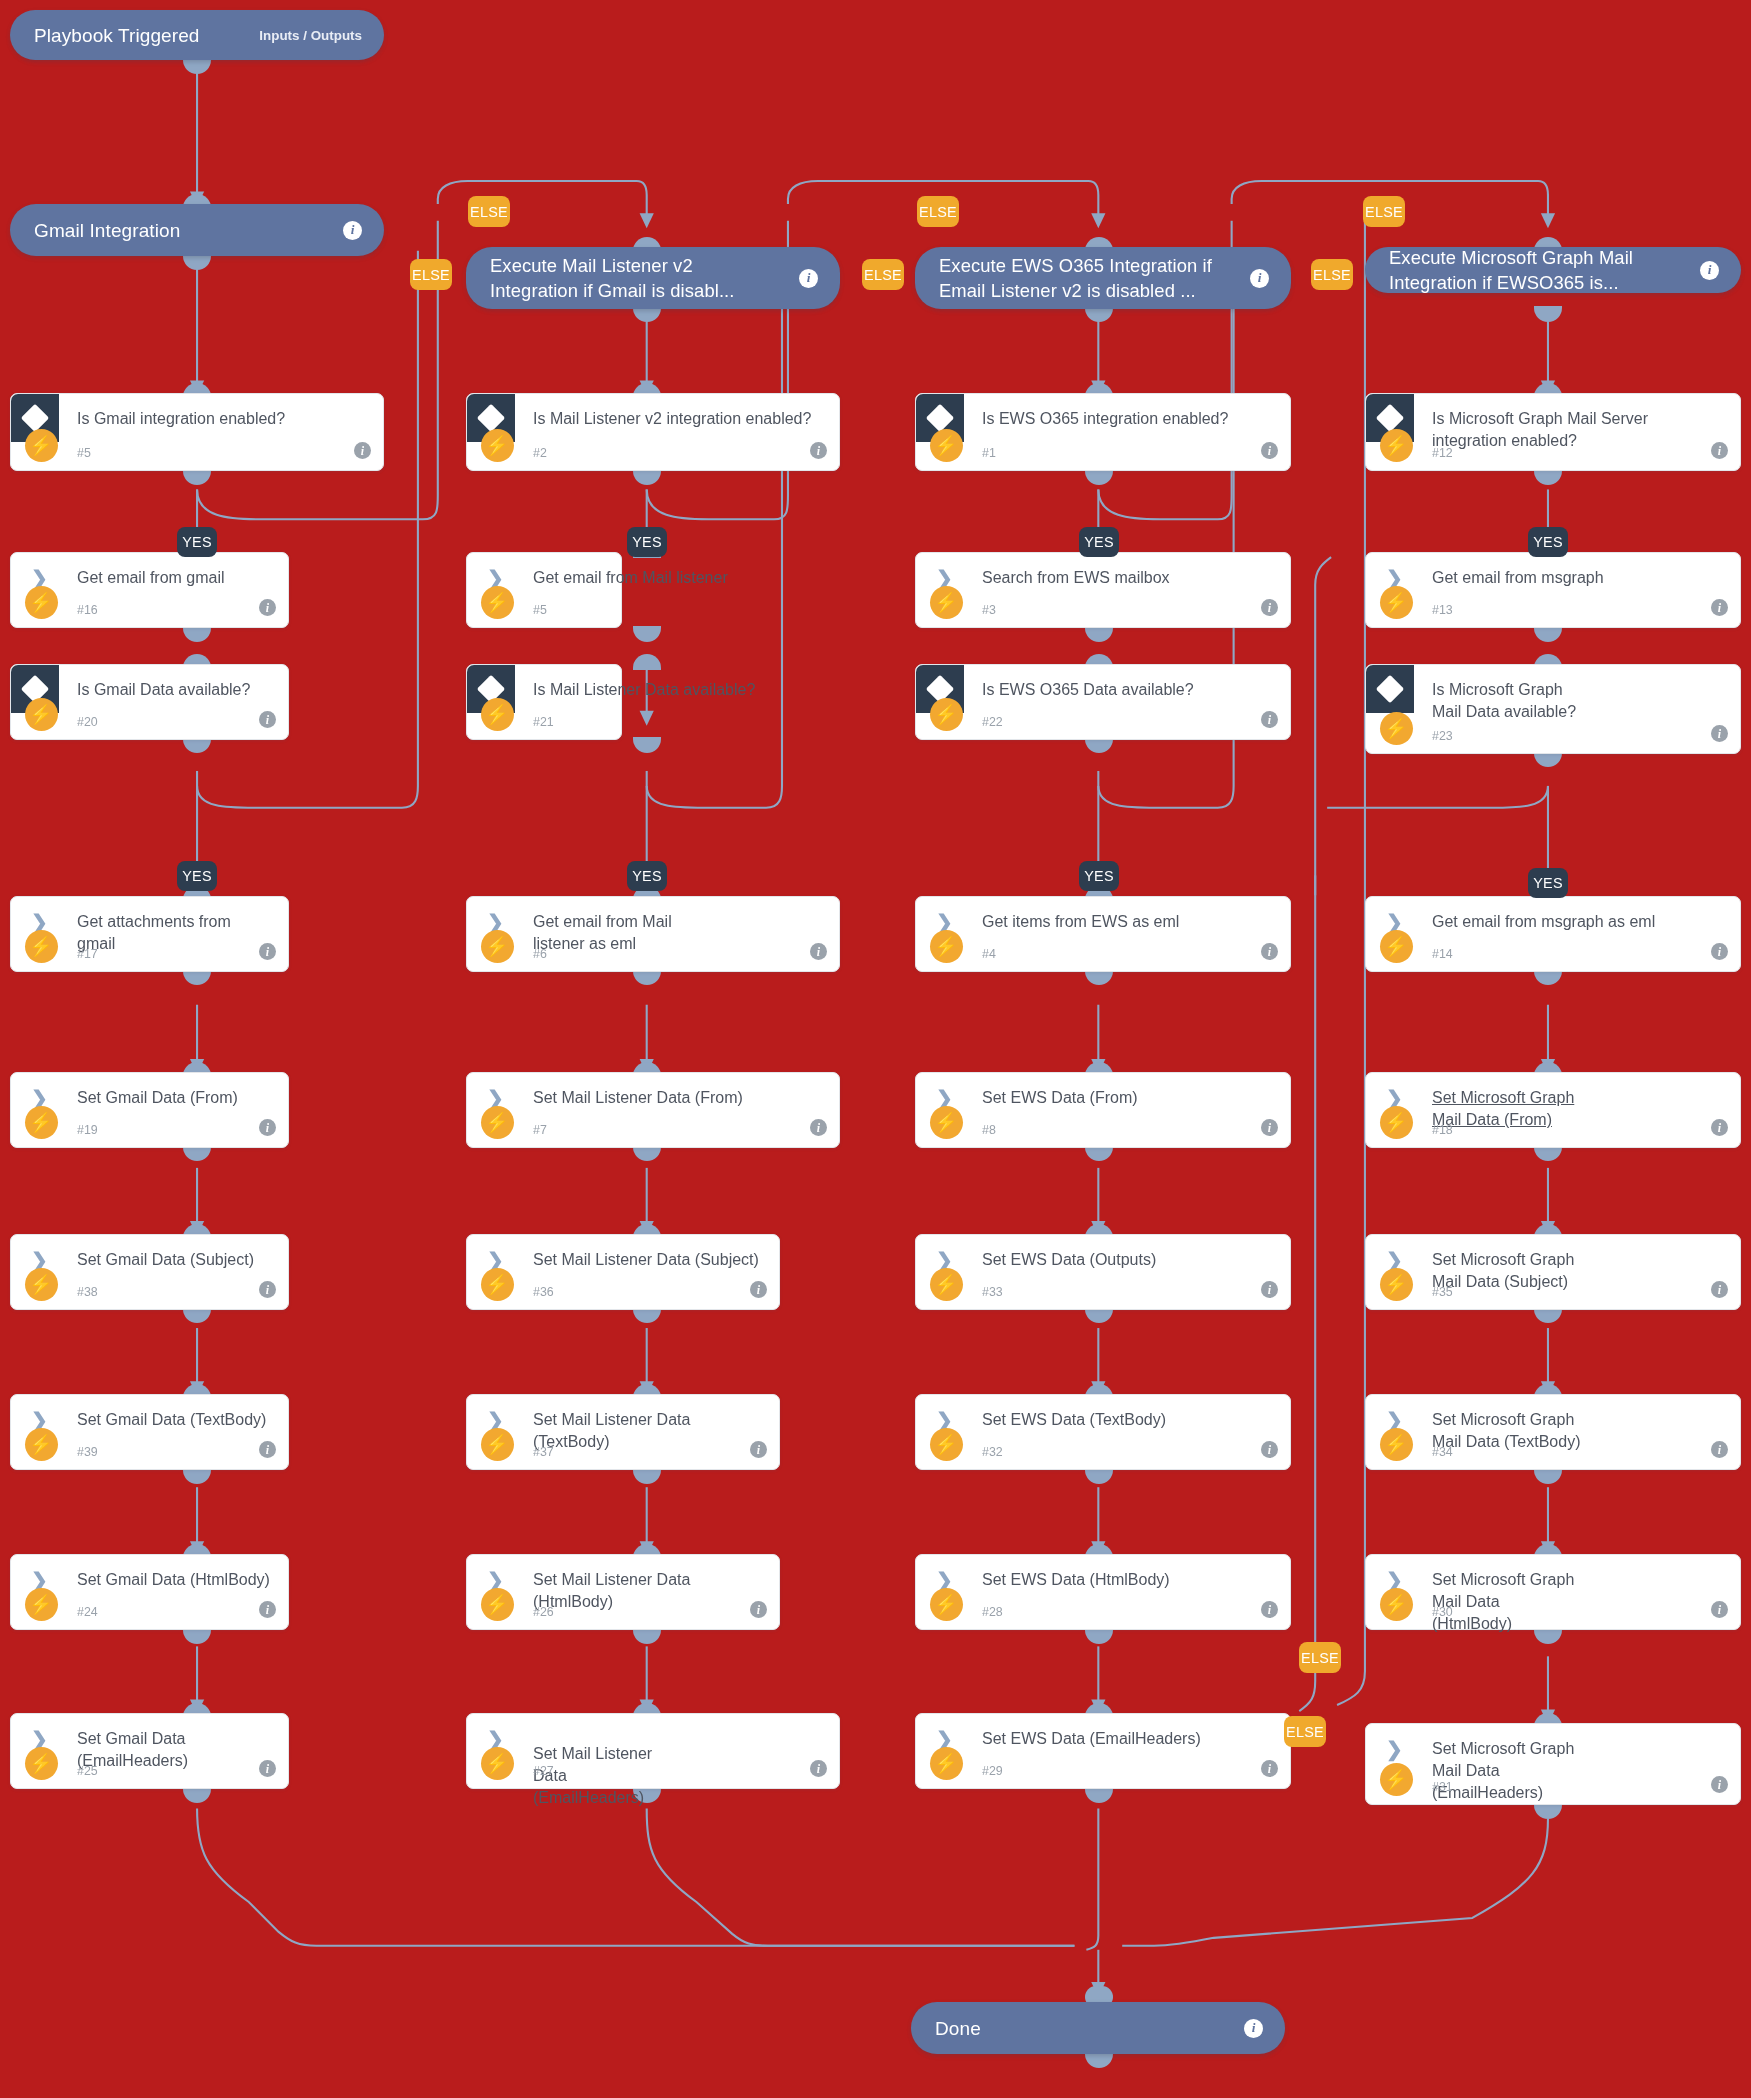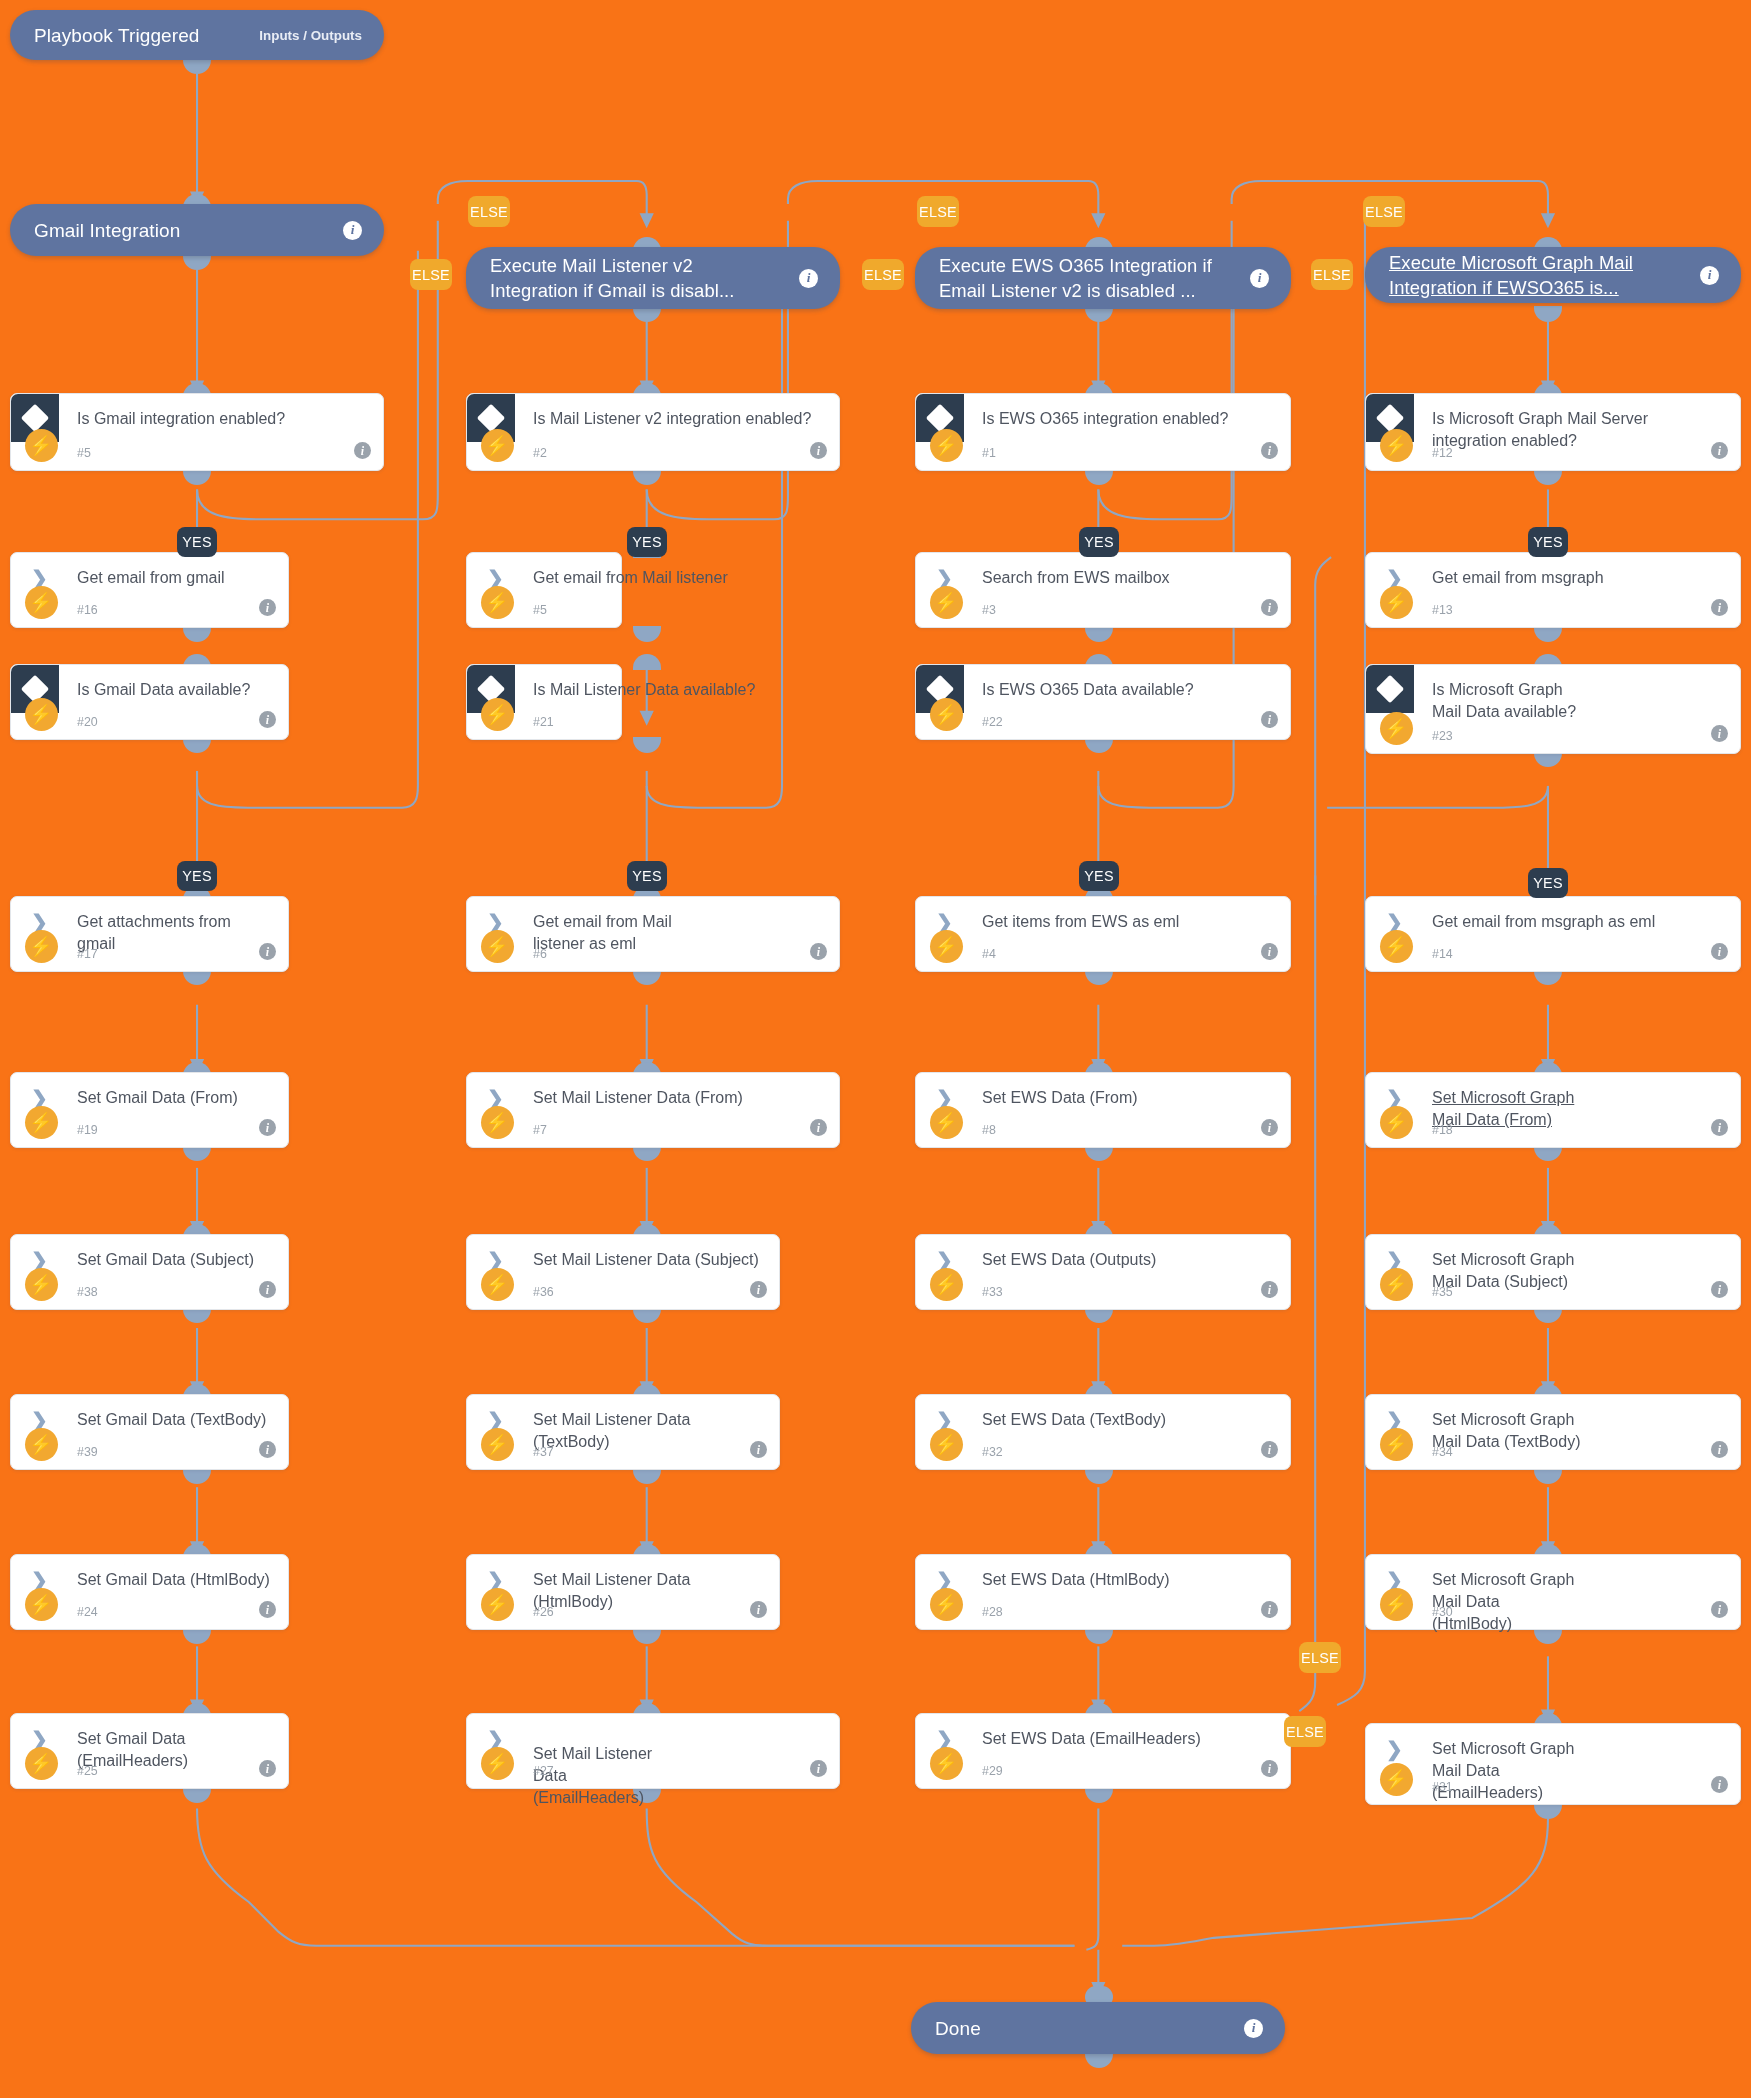--- a/index.html
+++ b/index.html
@@ -8,21 +8,21 @@
     background: #ffffff;
   }
   body {
     font-family: "Liberation Sans", sans-serif;
     -webkit-font-smoothing: antialiased;
   }
   #canvas {
     position: relative;
     width: 1751px;
     height: 2098px;
-    background: #f97316;
+    background: #b91c1c;
     overflow: hidden;
   }
   #wires {
     position: absolute;
     left: 0;
     top: 0;
     width: 1751px;
     height: 2098px;
     pointer-events: none;
   }
@@ -301,21 +301,21 @@
   <div class="port bot" style="left:633px; top:306px;"></div>
 
   <div class="port top" style="left:1085px; top:237px;"></div>
   <div class="pill two-line" style="left:915px; top:247px; width:376px; height:62px;">
     <span class="pill-title">Execute EWS O365 Integration if Email Listener v2 is disabled ...</span>
     <span class="info-w">i</span>
   </div>
   <div class="port bot" style="left:1085px; top:306px;"></div>
 
   <div class="port top" style="left:1534px; top:237px;"></div>
-  <div class="pill two-line" style="left:1365px; top:247px; width:376px; height:56px;text-decoration:underline;">
+  <div class="pill two-line" style="left:1365px; top:247px; width:376px; height:46px;">
     <span class="pill-title">Execute Microsoft Graph Mail Integration if EWSO365 is...</span>
     <span class="info-w">i</span>
   </div>
   <div class="port bot" style="left:1534px; top:306px;"></div>
 
   <div class="badge else" style="left:468px; top:196px;">
     <span>ELSE</span>
   </div>
   <div class="badge else" style="left:410px; top:259px;">
     <span>ELSE</span>

